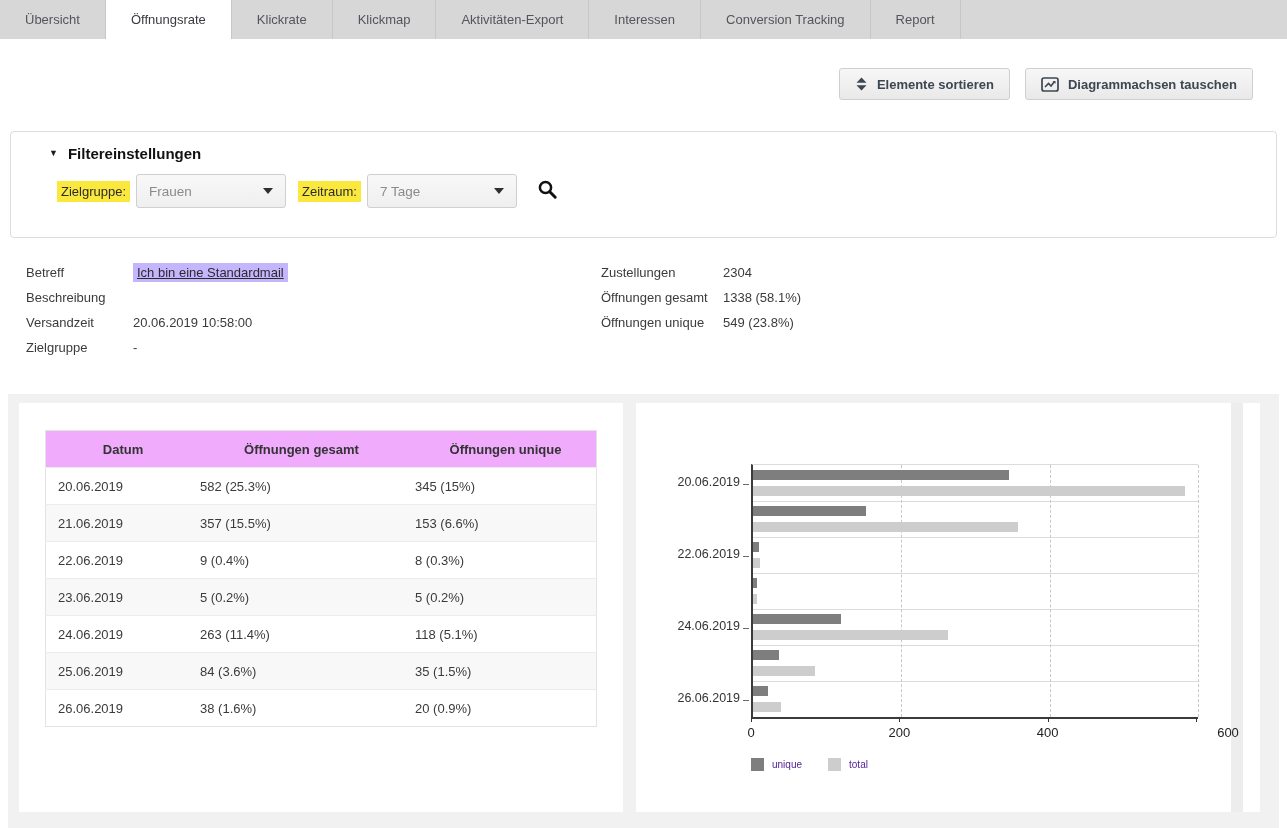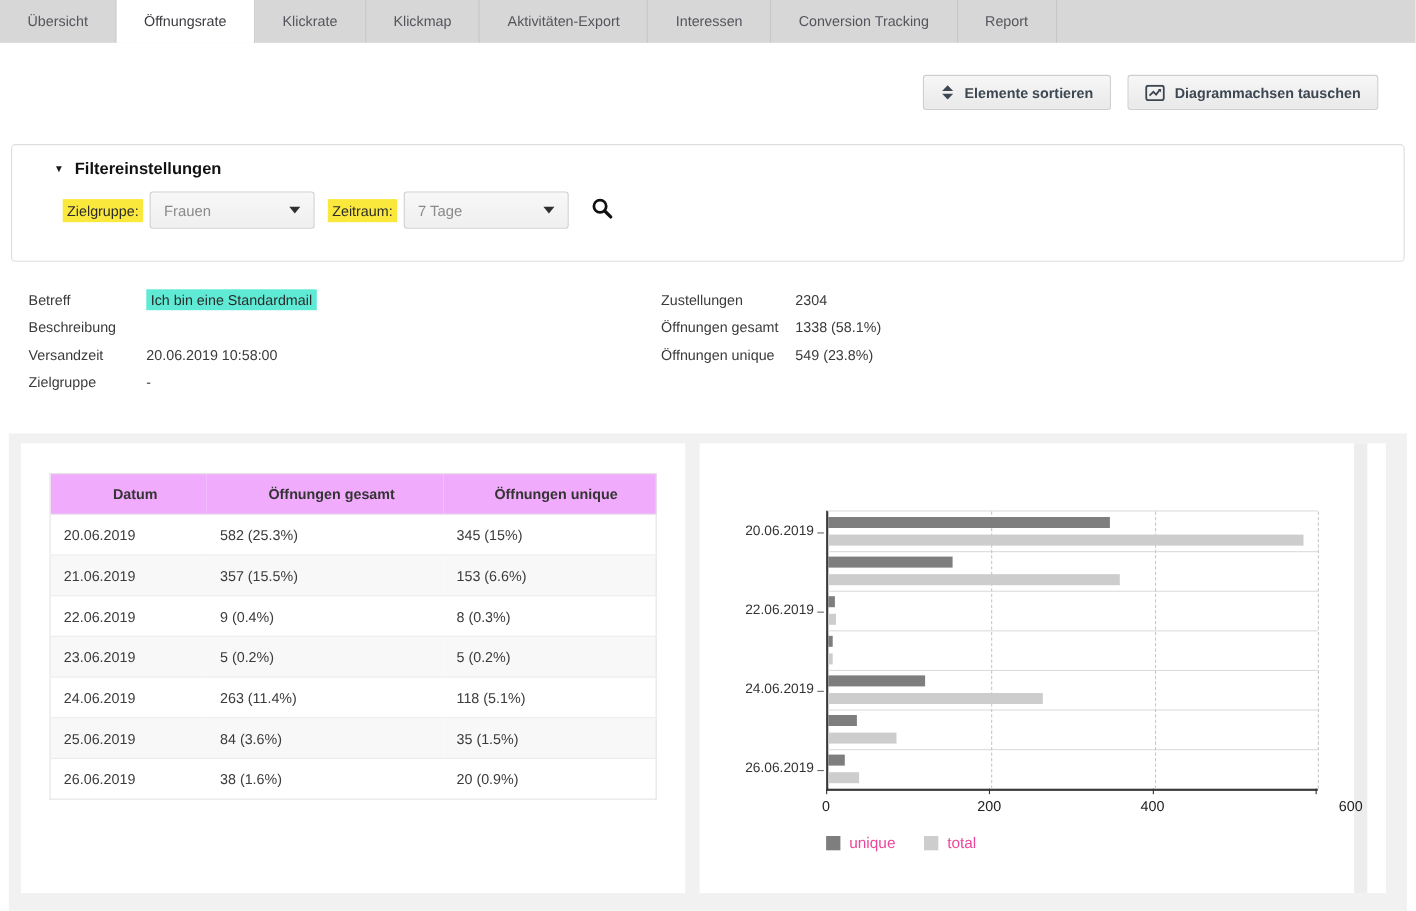--- a/index.html
+++ b/index.html
@@ -41,21 +41,21 @@
   }
   .dropdown .dd-value{font-size:13.5px;color:#8a8a8a;}
   .dd-caret{width:0;height:0;border-left:5px solid transparent;border-right:5px solid transparent;border-top:6px solid #2f2f2f;}
   .search-btn{margin-left:8px;background:none;border:none;padding:0;cursor:pointer;display:flex;align-items:center;}
   
   .details-area{display:flex;margin-top:22px;padding-left:26px;}
   .mail-details{width:575px;}
   .detail-row,.stat-row{display:flex;height:25px;align-items:center;font-size:13px;}
   .detail-label{width:107px;flex:0 0 107px;}
   .stat-label{width:122px;flex:0 0 122px;}
-  .detail-value.highlight{background:#5eead4;padding:2px 4px;color:#2b2b2b;}
+  .detail-value.highlight{background:#c4b5fd;padding:2px 4px;color:#2b2b2b;text-decoration:underline;}
   
   .panels{
     height:434px;box-sizing:border-box;margin:0 8px;background:#f1f1f1;
     padding:9px 19px 16px 11px;display:flex;gap:13px;
   }
   .card{background:#fff;height:409px;box-sizing:border-box;}
   .table-card{width:604px;flex:0 0 604px;}
   .chart-card{flex:1;position:relative;}
   
   table.opens{border-collapse:collapse;margin:27px 26px 0 26px;width:552px;font-size:13px;color:#3b3b3b;border:1px solid #e3e3e3;}
@@ -78,21 +78,21 @@
   .bar-unique{top:5px;}
   .bar-total{top:21px;}
   .vgrid{position:absolute;top:0;height:100%;width:0;border-left:1px dashed #c8c8c8;z-index:1;}
   .y-label{position:absolute;left:4px;width:100px;text-align:right;font-size:12.5px;color:#333;line-height:18px;}
   .y-tick{position:absolute;width:6px;height:1px;background:#6a6a6a;}
   .x-label{position:absolute;top:322px;transform:translateX(-50%);font-size:13px;color:#222;}
   .x-tick{position:absolute;top:314px;width:1px;height:5px;background:#333;}
   .legend{position:absolute;left:115px;top:355px;display:flex;gap:26px;align-items:center;}
   .legend-item{display:flex;align-items:center;gap:8px;}
   .legend-swatch{width:13px;height:13px;}
-  .legend-label{font-size:14px;color:#ec4899;}
+  .legend-label{font-size:10px;color:#4c1d95;}
   .scrollbar-track{position:absolute;right:17px;top:0;width:12px;height:100%;background:#ededed;}
 </style>
 </head>
 <body>
 
 <div class="tab-bar">
     <div class="tab">Übersicht</div>
     <div class="tab active">Öffnungsrate</div>
     <div class="tab">Klickrate</div>
     <div class="tab">Klickmap</div>

